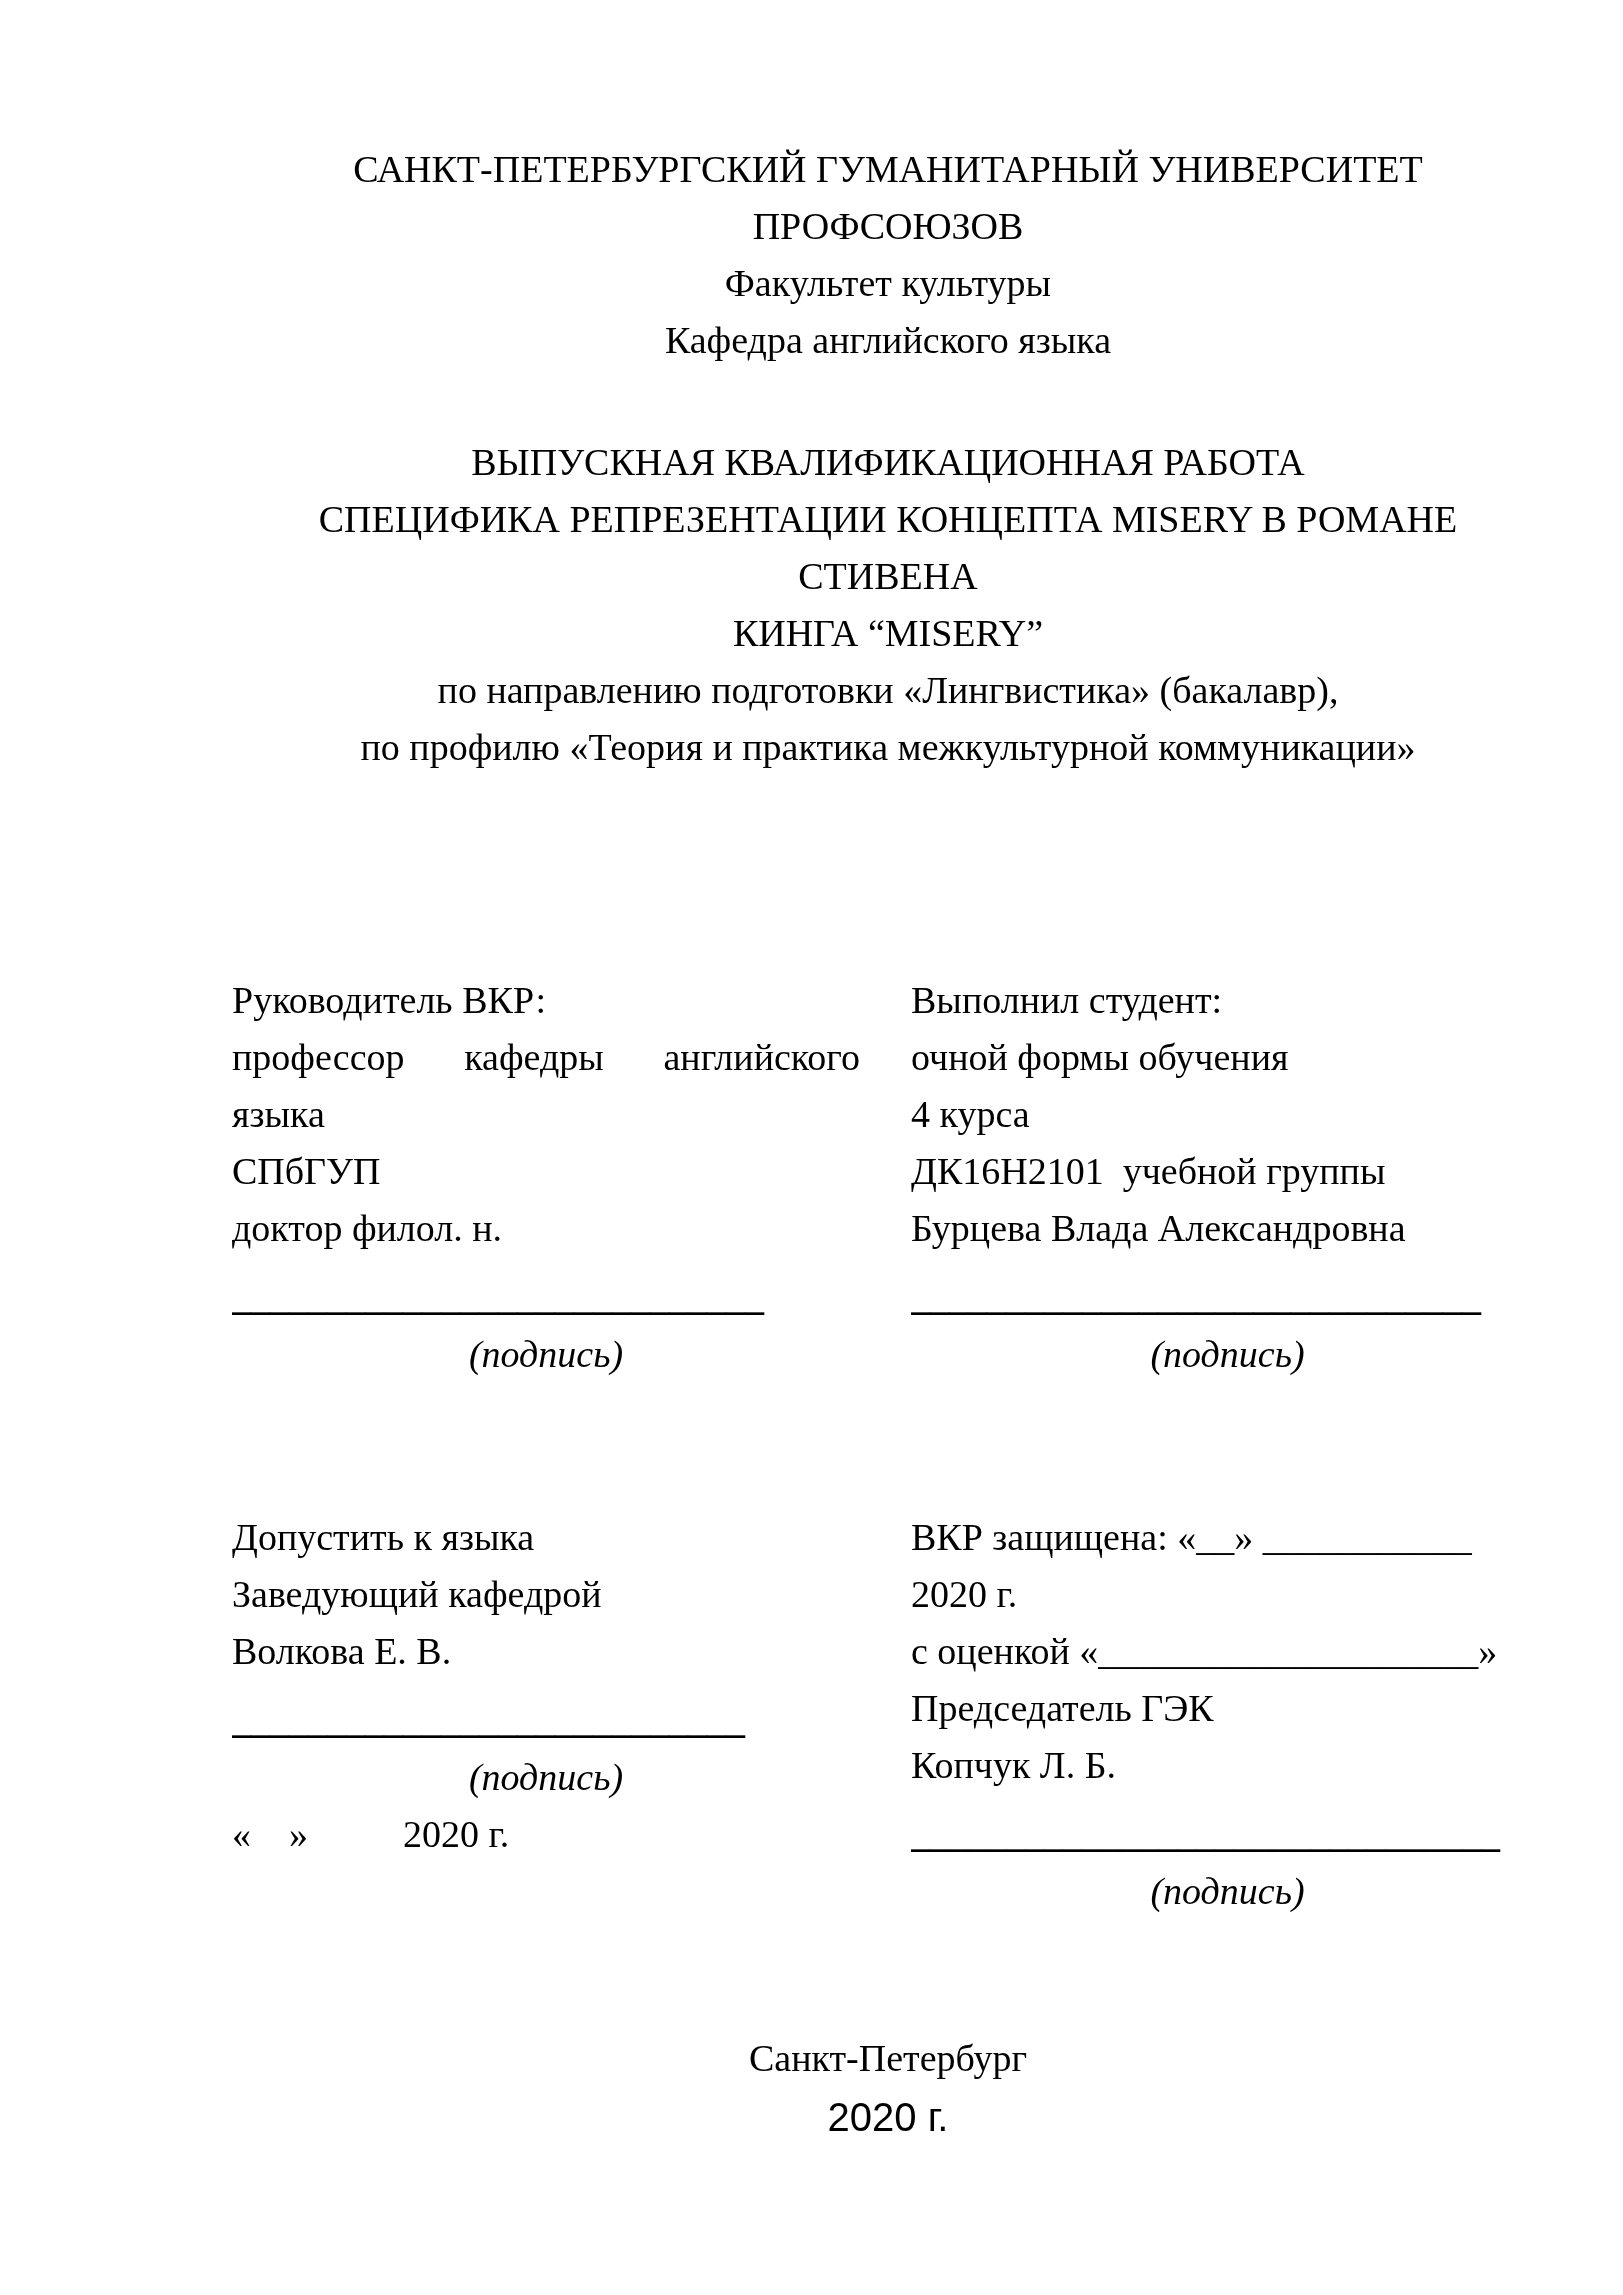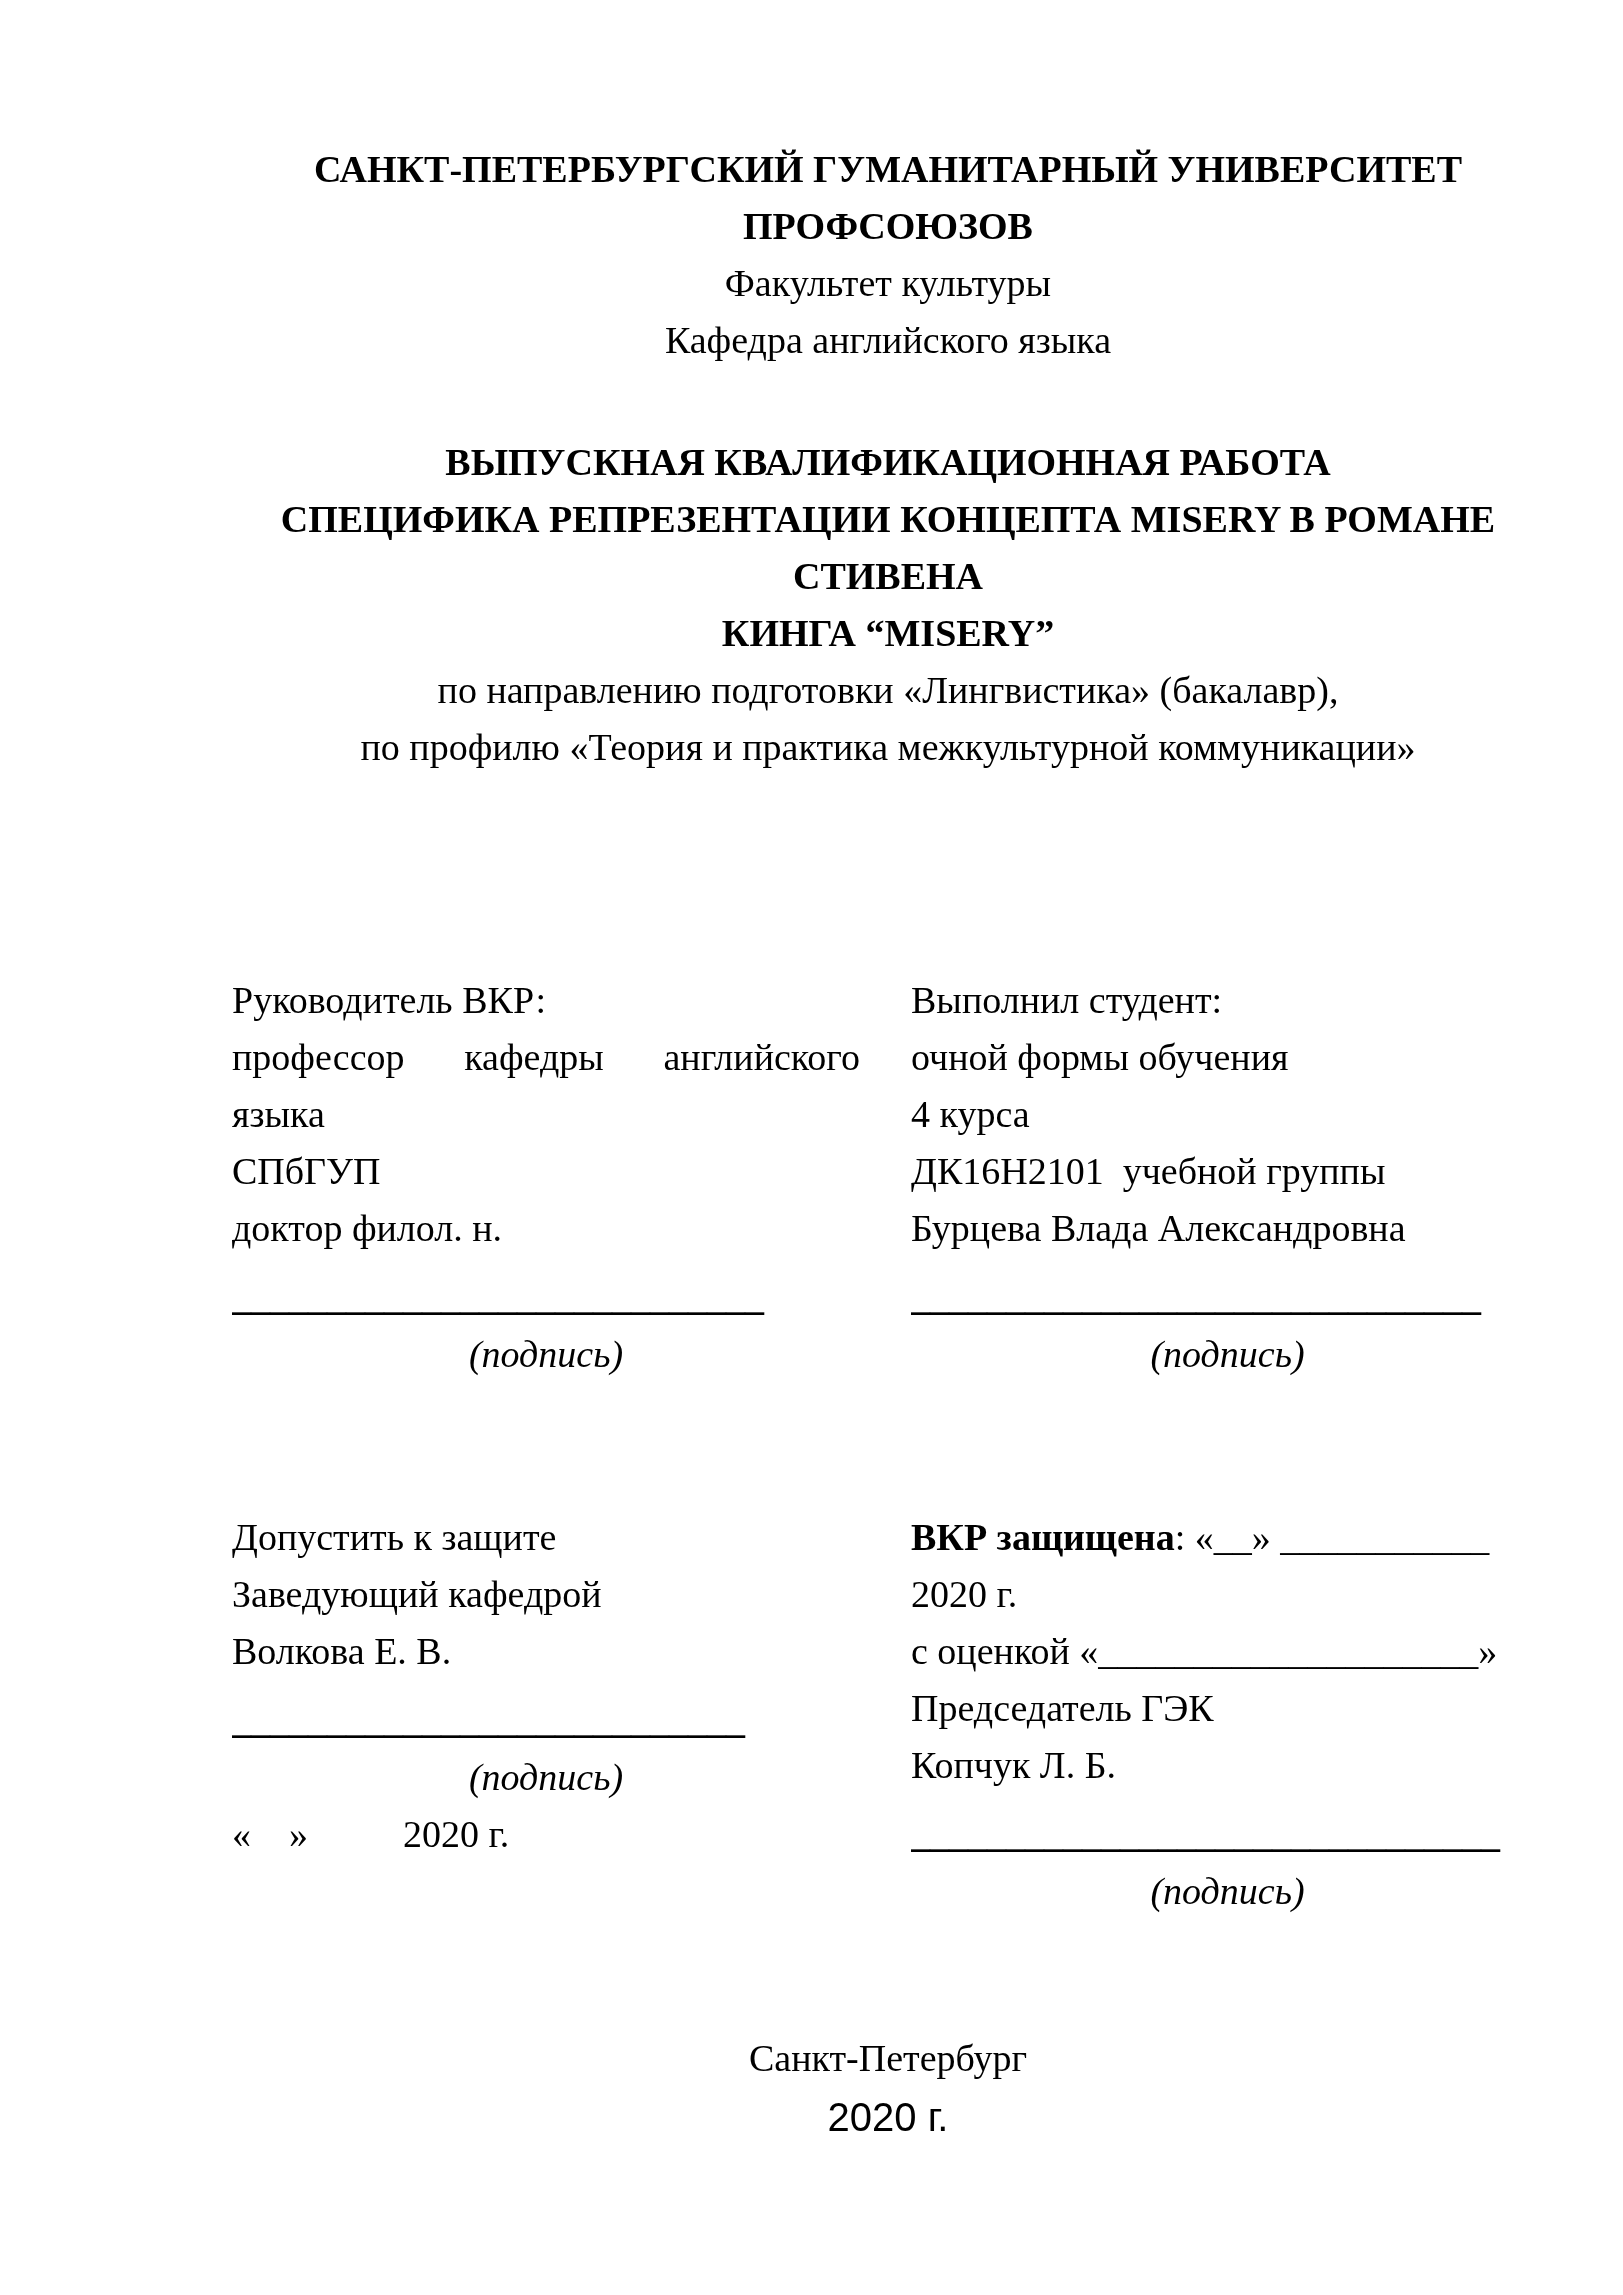--- a/index.html
+++ b/index.html
@@ -14,21 +14,21 @@
     box-sizing: border-box;
     background: #ffffff;
     color: #000000;
     font-family: "Liberation Serif", "DejaVu Serif", serif;
     font-size: 38px;
     line-height: 1.5;
     padding: 141px 79px 0 232px;
     overflow: hidden;
   }
   .centered { text-align: center; }
-  .bold { font-weight: bold; }
+  .bold { font-weight: normal; }
   .pre { white-space: pre-wrap; }
 
   .title-block { margin-top: 65px; }
 
   .columns {
     display: flex;
     align-items: flex-start;
   }
   .block1 { margin-top: 196px; }
   .block2 { margin-top: 126px; }
@@ -100,21 +100,21 @@
       <div>4 курса</div>
       <div class="pre">ДК16Н2101  учебной группы</div>
       <div>Бурцева Влада Александровна</div>
       <div class="sig-line">______________________________</div>
       <div class="caption">(подпись)</div>
     </div>
   </div>
 
   <div class="columns block2">
     <div class="col-left">
-      <div>Допустить к защите</div>
+      <div>Допустить к языка</div>
       <div>Заведующий кафедрой</div>
       <div>Волкова Е. В.</div>
       <div class="sig-line">___________________________</div>
       <div class="caption">(подпись)</div>
       <div class="pre">«    »          2020 г.</div>
     </div>
     <div class="col-right">
       <div><span class="bold">ВКР защищена</span><span class="pre">: «__» ___________ 2020 г.</span></div>
       <div>с оценкой «____________________»</div>
       <div>Председатель ГЭК</div>

